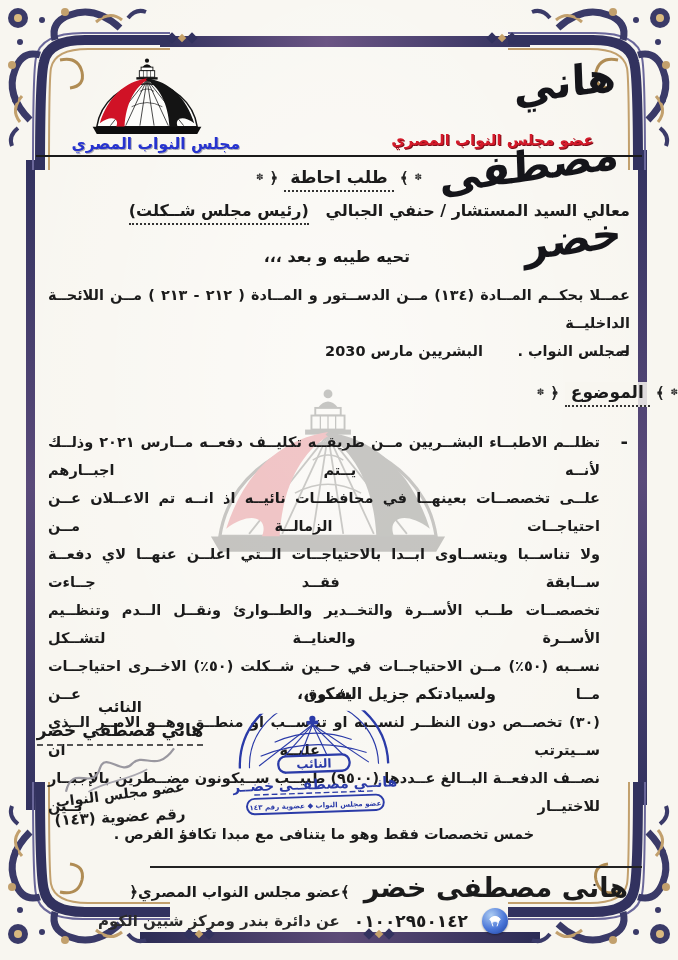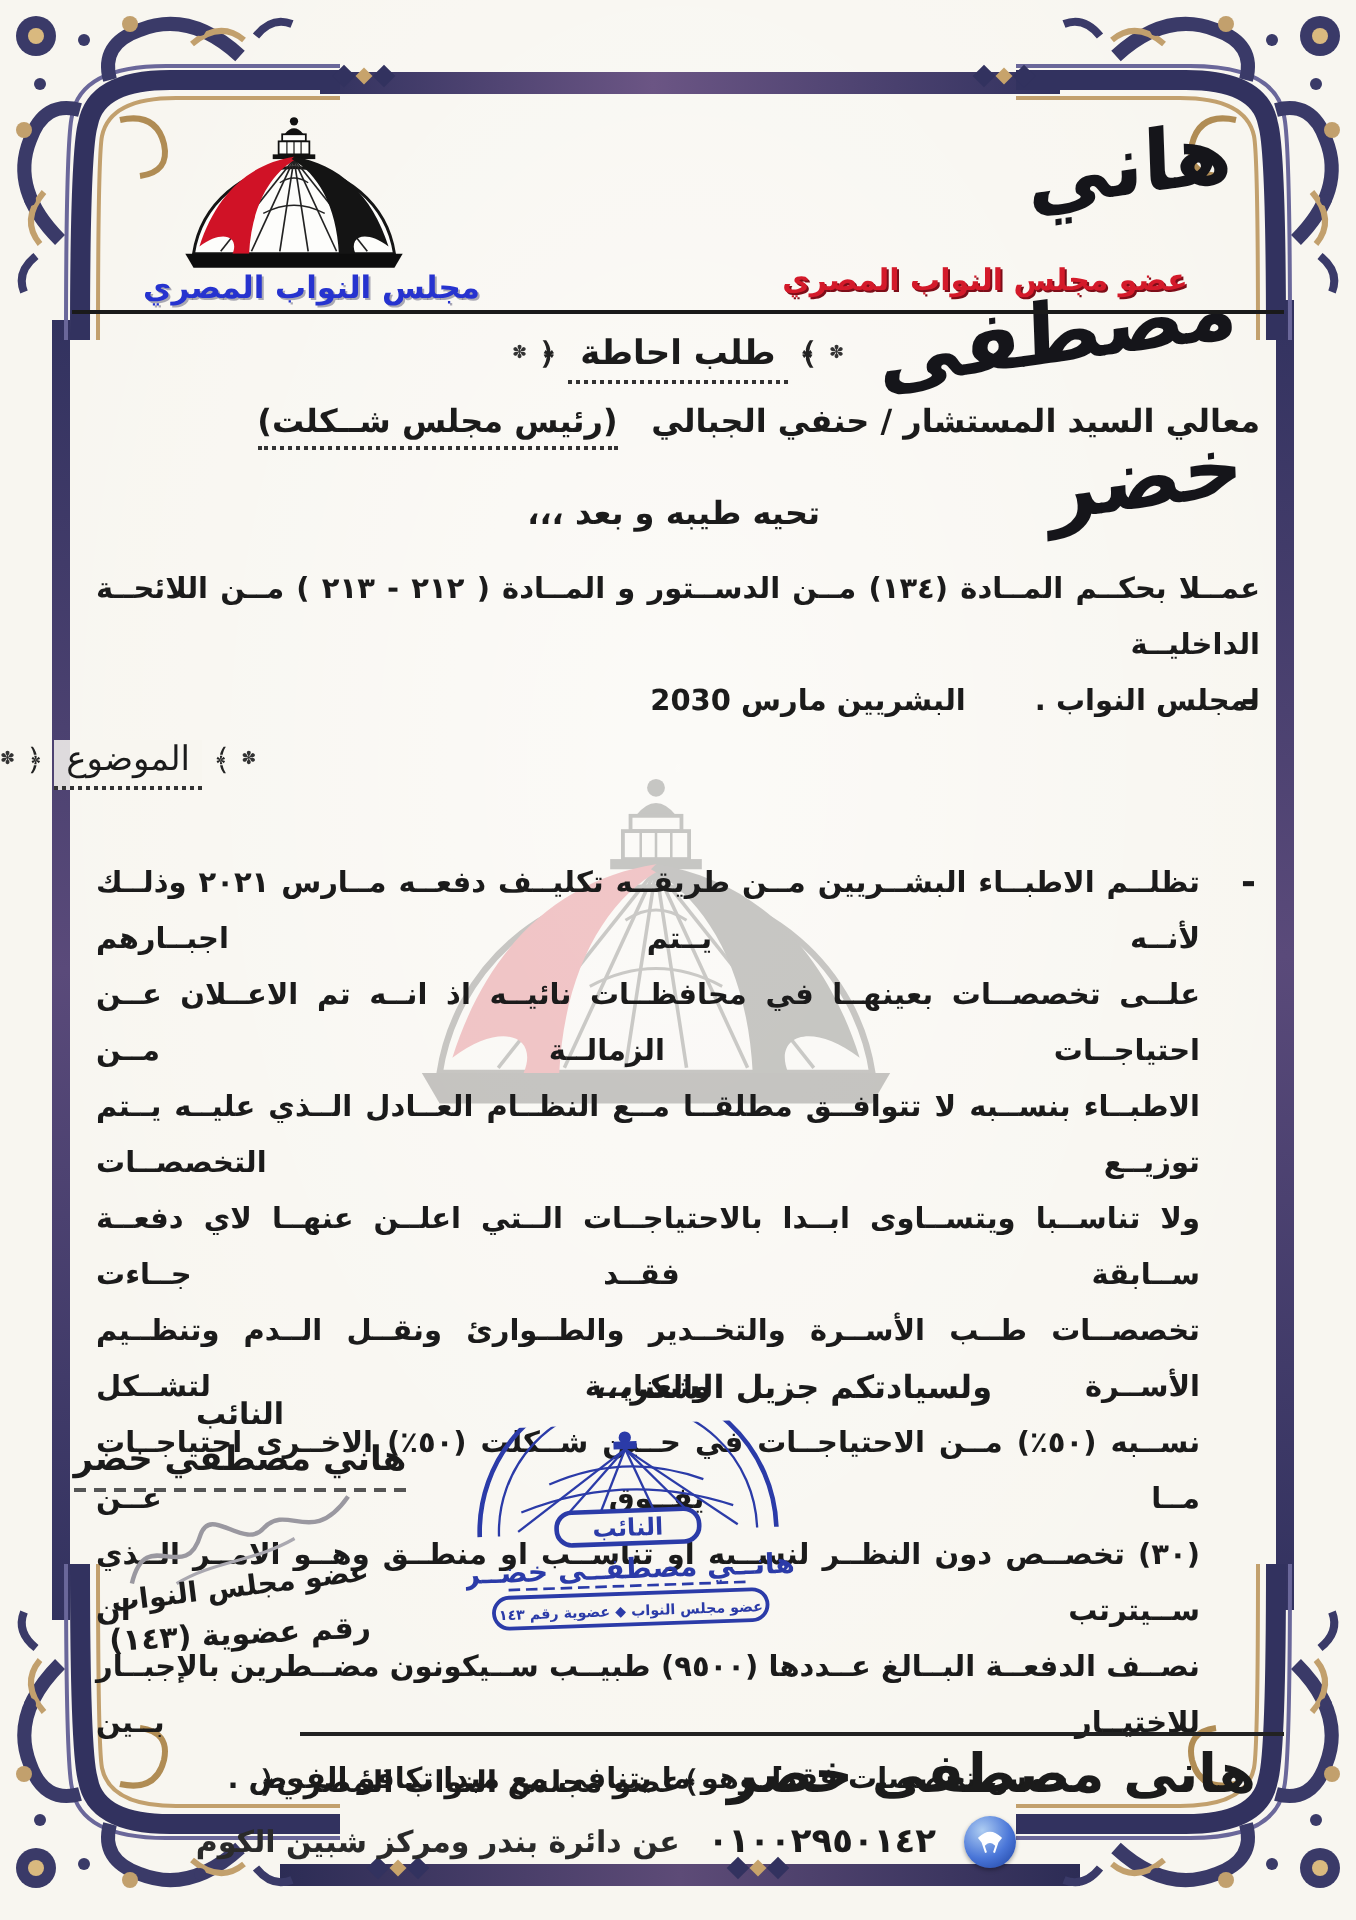--- a/index.html
+++ b/index.html
@@ -48,22 +48,22 @@
   .greeting{position:absolute;right:268px;top:247px;z-index:3;font-size:16px;font-weight:bold;}
   .block{position:absolute;right:48px;width:582px;z-index:3;font-size:14.5px;font-weight:bold;line-height:28px;}
   .legal{top:281px;}
   .bullet{padding-right:30px;}
   .dash{position:absolute;right:2px;top:0;font-size:18px;font-weight:bold;}
   .jline{text-align:justify;text-align-last:justify;}
   .rline{text-align:right;}
   .cline{text-align:center;}
   .req{top:337px;}
   .req .l2{text-align:right;padding-left:160px;text-align-last:center;}
-  .subject{position:absolute;left:0;top:370px;width:100%;text-align:left;z-index:3;
-    font-size:17px;font-weight:normal;}
+  .subject{position:absolute;left:0;top:382px;width:100%;text-align:right;z-index:3;
+    font-size:17px;font-weight:bold;}
   .subject .inner{display:inline-block;border-bottom:2px dotted #333;padding:0 6px 3px;background:rgba(248,246,240,.85);}
   .complaint{top:428px;}
   .closing{position:absolute;left:0;top:684px;width:100%;text-align:center;padding-left:115px;
     box-sizing:border-box;z-index:3;font-size:16px;font-weight:bold;}
   
   .watermark{position:absolute;left:188px;top:386px;width:280px;height:166px;opacity:.22;z-index:2;}
   
   .sig-block{position:absolute;left:35px;top:698px;width:170px;text-align:center;z-index:3;}
   .sig-title{font-size:15px;font-weight:bold;}
   .sig-name{display:inline-block;margin-top:4px;font-size:17px;font-weight:bold;
@@ -224,21 +224,20 @@
     <span class="inner">الموضوع</span>
     <span class="orn">﴿</span>
     <span class="flower">✽</span>
   </div>
 
   <div class="block complaint">
     <span class="dash">-</span>
     <div class="bullet">
       <div class="jline">تظلــم الاطبــاء البشــريين مــن طريقــه تكليــف دفعــه مــارس ٢٠٢١ وذلــك لأنــه يــتم اجبــارهم</div>
       <div class="jline">علــى تخصصــات بعينهــا في محافظــات نائيــه اذ انــه تم الاعــلان عــن احتياجــات الزمالــة مــن</div>
-      <div class="jline">الاطبــاء بنســبه لا تتوافــق مطلقــا مــع النظــام العــادل الــذي عليــه يــتم توزيــع التخصصــات</div>
       <div class="jline">ولا تناســبا ويتســاوى ابــدا بالاحتياجــات الــتي اعلــن عنهــا لاي دفعــة ســابقة فقــد جــاءت</div>
       <div class="jline">تخصصــات طــب الأســرة والتخــدير والطــوارئ ونقــل الــدم وتنظــيم الأســرة والعنايــة لتشــكل</div>
       <div class="jline">نســبه (٥٠٪) مــن الاحتياجــات في حــين شــكلت (٥٠٪) الاخــرى احتياجــات مــا يفــوق عــن</div>
       <div class="jline">(٣٠) تخصــص دون النظــر لنســبه او تناســب او منطــق وهــو الامــر الــذي ســيترتب عليــه ان</div>
       <div class="jline">نصــف الدفعــة البــالغ عــددها (٩٥٠٠) طبيــب ســيكونون مضــطرين بالإجبــار للاختيــار بــين</div>
       <div class="cline">خمس تخصصات فقط وهو ما يتنافى مع مبدا تكافؤ الفرص .</div>
     </div>
   </div>
 
   <div class="closing">ولسيادتكم جزيل الشكر،،،</div>

